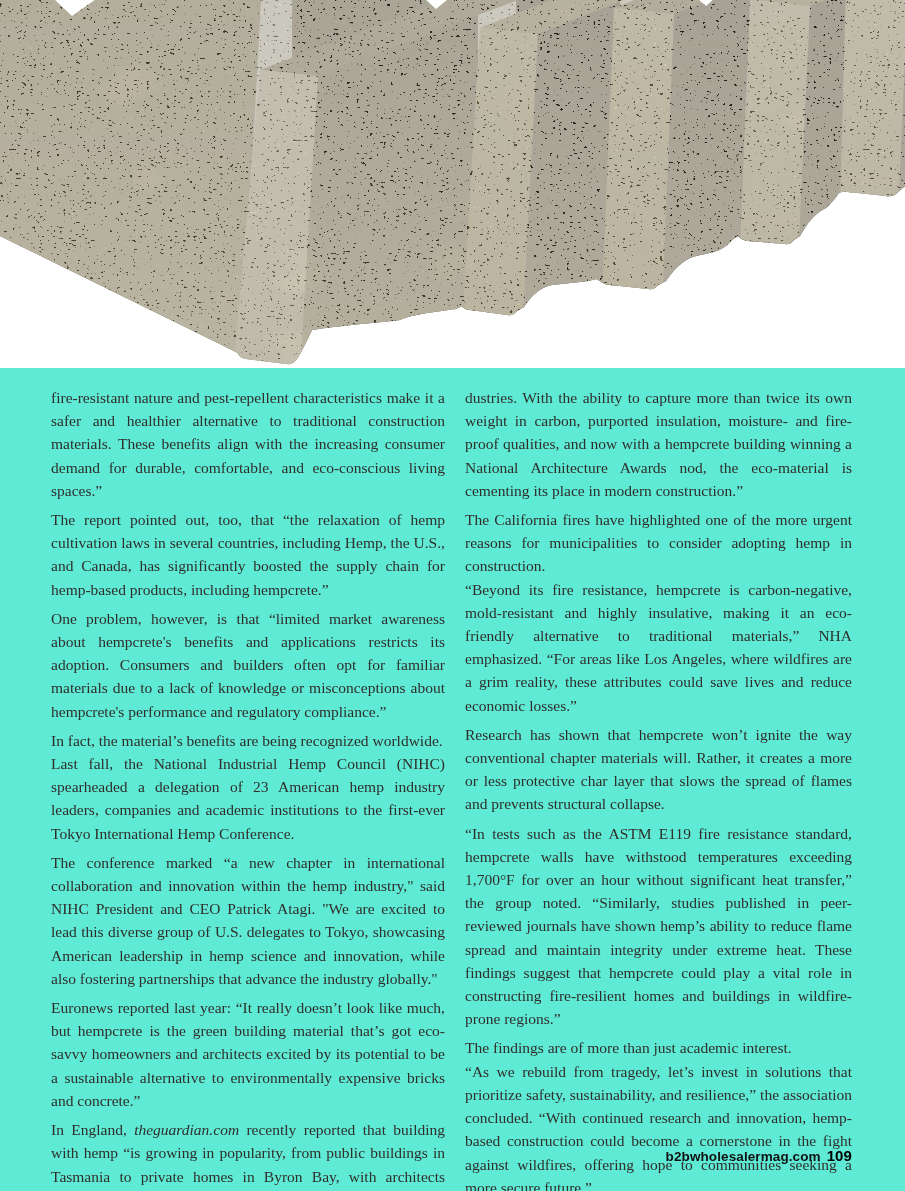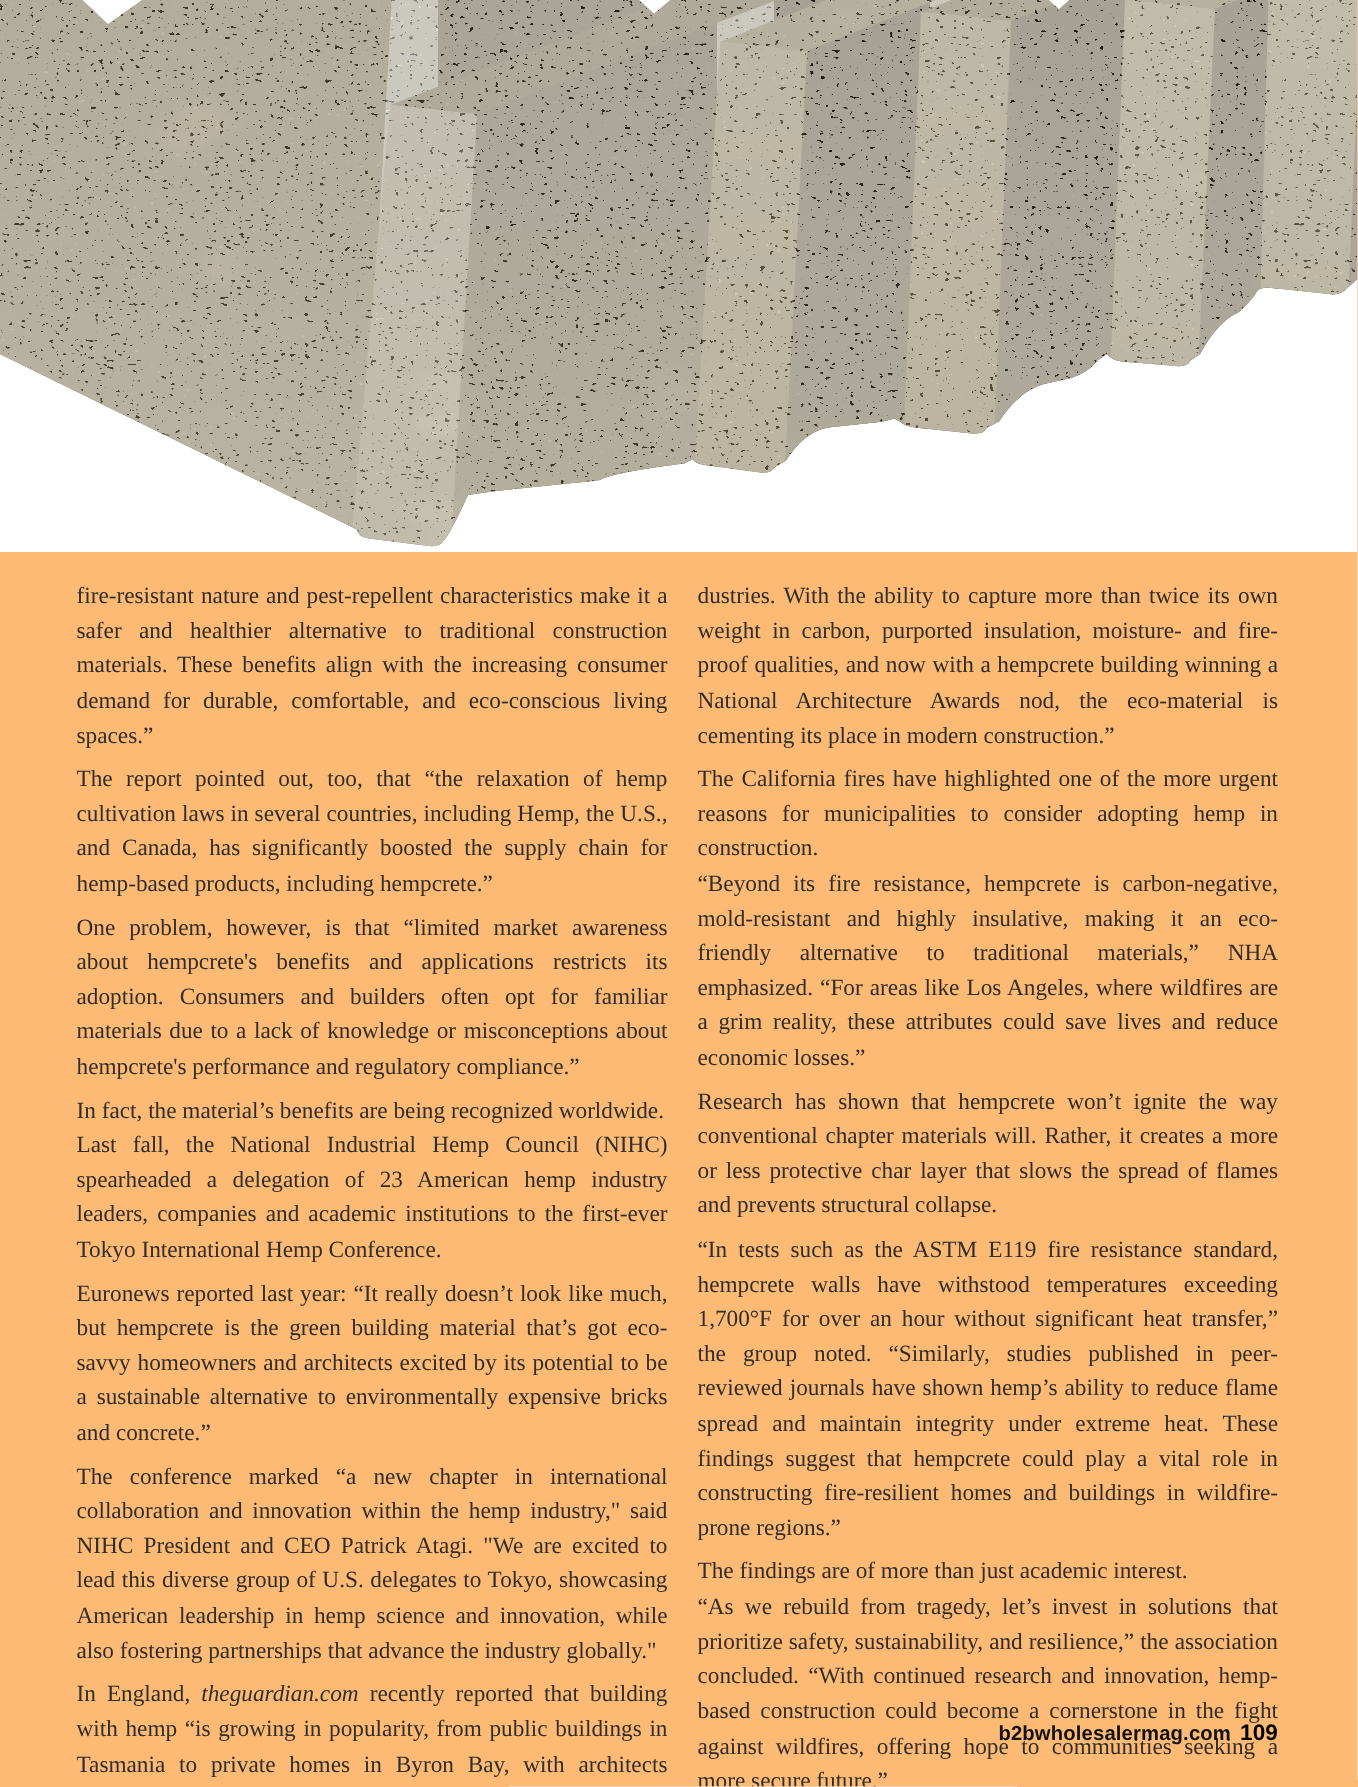--- a/index.html
+++ b/index.html
@@ -1,19 +1,19 @@
 <!DOCTYPE html>
 <html><head>
 <meta charset="utf-8">
 <style>
   html,body{margin:0;padding:0;background:#e8e8e8;}
   .page{
     position:relative;
     width:905px;height:1191px;
-    background:#fdba74;
+    background:#5eead4;
     margin:0 auto;
     overflow:hidden;
     font-family:"Liberation Serif", serif;
   }
   .hero{
     position:absolute;top:0;left:0;width:905px;height:368px;
     display:block;
   }
   .content{
     position:absolute;top:386px;left:51px;width:801px;
@@ -147,22 +147,22 @@
   </svg>
 
   <div class="content">
 
     <div class="col-left">
       <p>fire-resistant nature and pest-repellent characteristics make it a safer and healthier alternative to traditional construction materials. These benefits align with the increasing consumer demand for durable, comfortable, and eco-conscious living spaces.”</p>
       <p>The report pointed out, too, that “the relaxation of hemp cultivation laws in several countries, including Hemp, the U.S., and Canada, has significantly boosted the supply chain for hemp-based products, including hempcrete.”</p>
       <p>One problem, however, is that “limited market awareness about hempcrete's benefits and applications restricts its adoption. Consumers and builders often opt for familiar materials due to a lack of knowledge or misconceptions about hempcrete's performance and regulatory compliance.”</p>
       <p class="prelined">In fact, the material’s benefits are being recognized worldwide.
 Last fall, the National Industrial Hemp Council (NIHC) spearheaded a delegation of 23 American hemp industry leaders, companies and academic institutions to the first-ever Tokyo International Hemp Conference.</p>
+      <p>The conference marked “a new chapter in international collaboration and innovation within the hemp industry," said NIHC President and CEO Patrick Atagi. "We are excited to lead this diverse group of U.S. delegates to Tokyo, showcasing American leadership in hemp science and innovation, while also fostering partnerships that advance the industry globally."</p>
       <p>Euronews reported last year: “It really doesn’t look like much, but hempcrete is the green building material that’s got eco-savvy homeowners and architects excited by its potential to be a sustainable alternative to environmentally expensive bricks and concrete.”</p>
-      <p>The conference marked “a new chapter in international collaboration and innovation within the hemp industry," said NIHC President and CEO Patrick Atagi. "We are excited to lead this diverse group of U.S. delegates to Tokyo, showcasing American leadership in hemp science and innovation, while also fostering partnerships that advance the industry globally."</p>
       <p><span>In England, </span><em class="pubname">theguardian.com</em><span> recently reported that building with hemp “is growing in popularity, from public buildings in Tasmania to private homes in Byron Bay, with architects looking to more sustainable materials in one of the world’s most carbon intensive-in-</span></p>
     </div>
 
     <div class="col-right">
       <p>dustries. With the ability to capture more than twice its own weight in carbon, purported insulation, moisture- and fire-proof qualities, and now with a hempcrete building winning a National Architecture Awards nod, the eco-material is cementing its place in modern construction.”</p>
       <p class="lead">The California fires have highlighted one of the more urgent reasons for municipalities to consider adopting hemp in construction.</p>
       <p class="after-lead">“Beyond its fire resistance, hempcrete is carbon-negative, mold-resistant and highly insulative, making it an eco-friendly alternative to traditional materials,” NHA emphasized. “For areas like Los Angeles, where wildfires are a grim reality, these attributes could save lives and reduce economic losses.”</p>
       <p>Research has shown that hempcrete won’t ignite the way conventional chapter materials will. Rather, it creates a more or less protective char layer that slows the spread of flames and prevents structural collapse.</p>
       <p>“In tests such as the ASTM E119 fire resistance standard, hempcrete walls have withstood temperatures exceeding 1,700°F for over an hour without significant heat transfer,” the group noted. “Similarly, studies published in peer-reviewed journals have shown hemp’s ability to reduce flame spread and maintain integrity under extreme heat. These findings suggest that hempcrete could play a vital role in constructing fire-resilient homes and buildings in wildfire-prone regions.”</p>
       <p class="prelined">The findings are of more than just academic interest.

